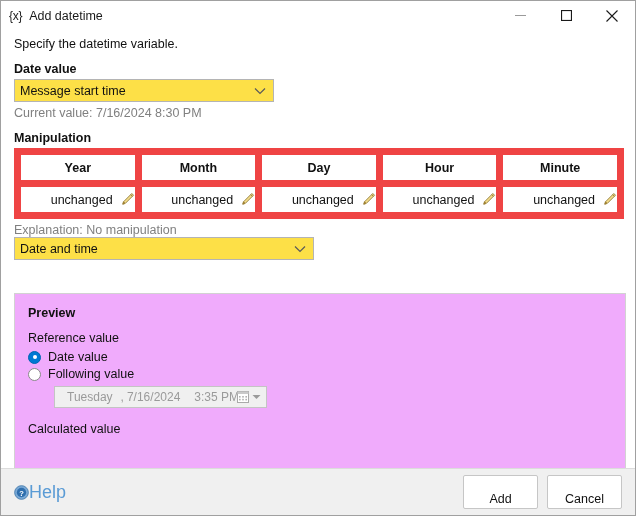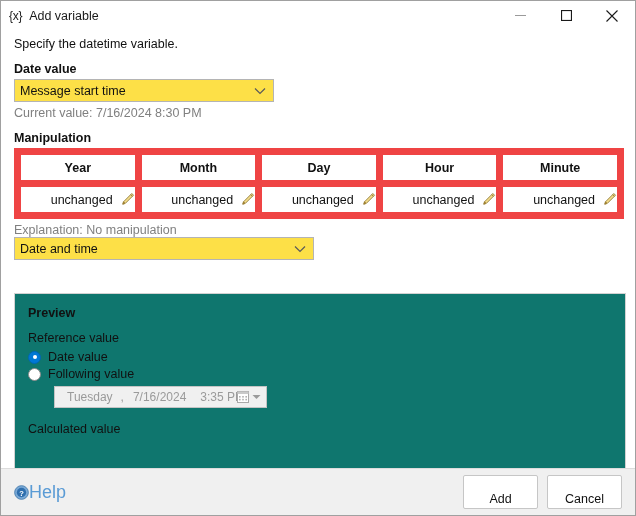--- a/index.html
+++ b/index.html
@@ -144,21 +144,21 @@
     gap: 7px;
   }
   .pencil { display: block; }
   
   .preview-panel {
     position: absolute;
     left: 13px;
     top: 263px;
     width: 612px;
     height: 203px;
-    background: #0f766e;
+    background: #f0abfc;
     border: 1px solid #d2d2d2;
     box-sizing: border-box;
   }
   .preview-title {
     font-weight: bold;
     font-size: 12.5px;
     color: #111;
     margin: 12px 0 0 13px;
   }
   .preview-sub {
@@ -214,21 +214,21 @@
     box-sizing: border-box;
     display: flex;
     align-items: center;
     color: #9a9a9a;
     font-size: 12px;
     cursor: default;
   }
   .dtp span { white-space: pre; text-align: center; }
   .dtp .dtp-day { margin-left: 12px; }
   .dtp .dtp-comma { margin-left: 8px; }
-  .dtp .dtp-date { margin-left: 9px; }
+  .dtp .dtp-date { margin-left: 3px; }
   .dtp .dtp-time { margin-left: 14px; }
   .dtp .dtp-icons {
     position: absolute;
     right: 5px;
     top: 50%;
     transform: translateY(-50%);
     display: flex;
     align-items: center;
     gap: 3px;
   }
@@ -283,21 +283,21 @@
     padding: 16px;
   }
 </style>
 </head>
 <body>
 
 <div class="window">
 
   <div class="titlebar">
     <span class="title-icon">{x}</span>
-    <span class="title-text">Add variable</span>
+    <span class="title-text">Add datetime</span>
 
     <div class="caption-buttons">
       <button class="cap-btn">
         <svg width="11" height="11" viewBox="0 0 11 11">
           <rect x="0" y="5" width="11" height="1" fill="#9a9a9a"></rect>
         </svg>
       </button>
       <button class="cap-btn">
         <svg width="11" height="11" viewBox="0 0 11 11">
           <rect x="0.5" y="0.5" width="10" height="10" fill="none" stroke="#1a1a1a" stroke-width="1.2"></rect>

